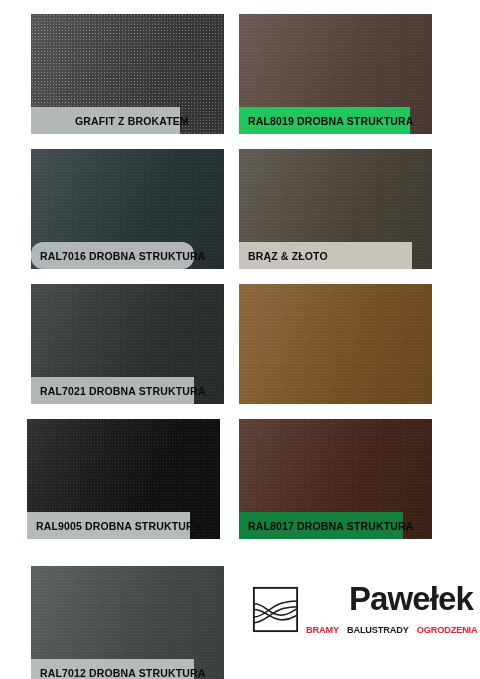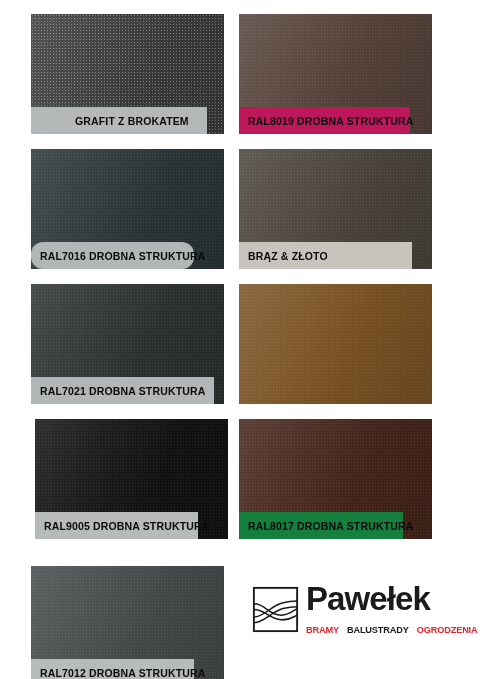--- a/index.html
+++ b/index.html
@@ -108,20 +108,21 @@
     flex-direction: column;
     justify-content: center;
   }
 
   #logo-wordmark {
     font-size: 33px;
     font-weight: bold;
     line-height: 0.96;
     letter-spacing: -0.9px;
     color: #1b1b1b;
+    margin-left: 43px;
   }
 
   #logo-tagline {
     margin-top: 12px;
     display: flex;
     gap: 8px;
     font-size: 9.2px;
     font-weight: bold;
     letter-spacing: -0.15px;
     line-height: 1;
@@ -130,52 +131,52 @@
   .tag-dark { color: #1b1b1b; }
 </style>
 </head>
 <body>
 
 <div id="catalog">
     <div class="swatch sparkle" style="left: 31px; top: 14px;">
       <div class="swatch-color" style="background: rgb(58, 58, 60);"></div>
       <div class="swatch-texture"></div>
       <div class="swatch-sheen"></div>
-      <div class="swatch-label" style="background: rgb(180, 184, 184); width: 176px; padding-left: 44px;">GRAFIT Z BROKATEM</div>
+      <div class="swatch-label" style="background: rgb(180, 184, 184); width: 149px; padding-left: 44px;">GRAFIT Z BROKATEM</div>
     </div>
     <div class="swatch" style="left: 239px; top: 14px;">
       <div class="swatch-color" style="background: rgb(85, 66, 58);"></div>
       <div class="swatch-texture"></div>
       <div class="swatch-sheen"></div>
-      <div class="swatch-label" style="background: #be185d; width: 171px; margin-top: 12px;">RAL8019 DROBNA STRUKTURA</div>
+      <div class="swatch-label" style="background: #22c55e; width: 171px; margin-top: 12px;">RAL8019 DROBNA STRUKTURA</div>
     </div>
     <div class="swatch" style="left: 31px; top: 149px;">
       <div class="swatch-color" style="background: rgb(41, 53, 56);"></div>
       <div class="swatch-texture"></div>
       <div class="swatch-sheen"></div>
       <div class="swatch-label" style="background: rgb(177, 182, 182); width: 163px; border-radius: 12px;">RAL7016 DROBNA STRUKTURA</div>
     </div>
     <div class="swatch" style="left: 239px; top: 149px;">
       <div class="swatch-color" style="background: rgb(74, 68, 58);"></div>
       <div class="swatch-texture"></div>
       <div class="swatch-sheen"></div>
       <div class="swatch-label" style="background: rgb(200, 196, 189); width: 173px;">BRĄZ &amp; ZŁOTO</div>
     </div>
     <div class="swatch" style="left: 31px; top: 284px;">
       <div class="swatch-color" style="background: rgb(44, 50, 48);"></div>
       <div class="swatch-texture"></div>
       <div class="swatch-sheen"></div>
-      <div class="swatch-label" style="background: rgb(178, 182, 182); width: 183px;">RAL7021 DROBNA STRUKTURA</div>
+      <div class="swatch-label" style="background: rgb(178, 182, 182); width: 163px;">RAL7021 DROBNA STRUKTURA</div>
     </div>
     <div class="swatch" style="left: 239px; top: 284px;">
       <div class="swatch-color" style="background: rgb(122, 82, 36);"></div>
       <div class="swatch-texture"></div>
       <div class="swatch-sheen"></div>
     </div>
-    <div class="swatch" style="left: 35px; top: 419px; padding-left: 27px;">
+    <div class="swatch" style="left: 27px; top: 419px; padding-left: 27px;">
       <div class="swatch-color" style="background: rgb(18, 18, 18);"></div>
       <div class="swatch-texture"></div>
       <div class="swatch-sheen"></div>
       <div class="swatch-label" style="background: rgb(182, 186, 186); width: 163px;">RAL9005 DROBNA STRUKTURA</div>
     </div>
     <div class="swatch" style="left: 239px; top: 419px;">
       <div class="swatch-color" style="background: rgb(69, 37, 26);"></div>
       <div class="swatch-texture"></div>
       <div class="swatch-sheen"></div>
       <div class="swatch-label" style="background: #15803d; width: 164px; margin-top: 24px;">RAL8017 DROBNA STRUKTURA</div>

